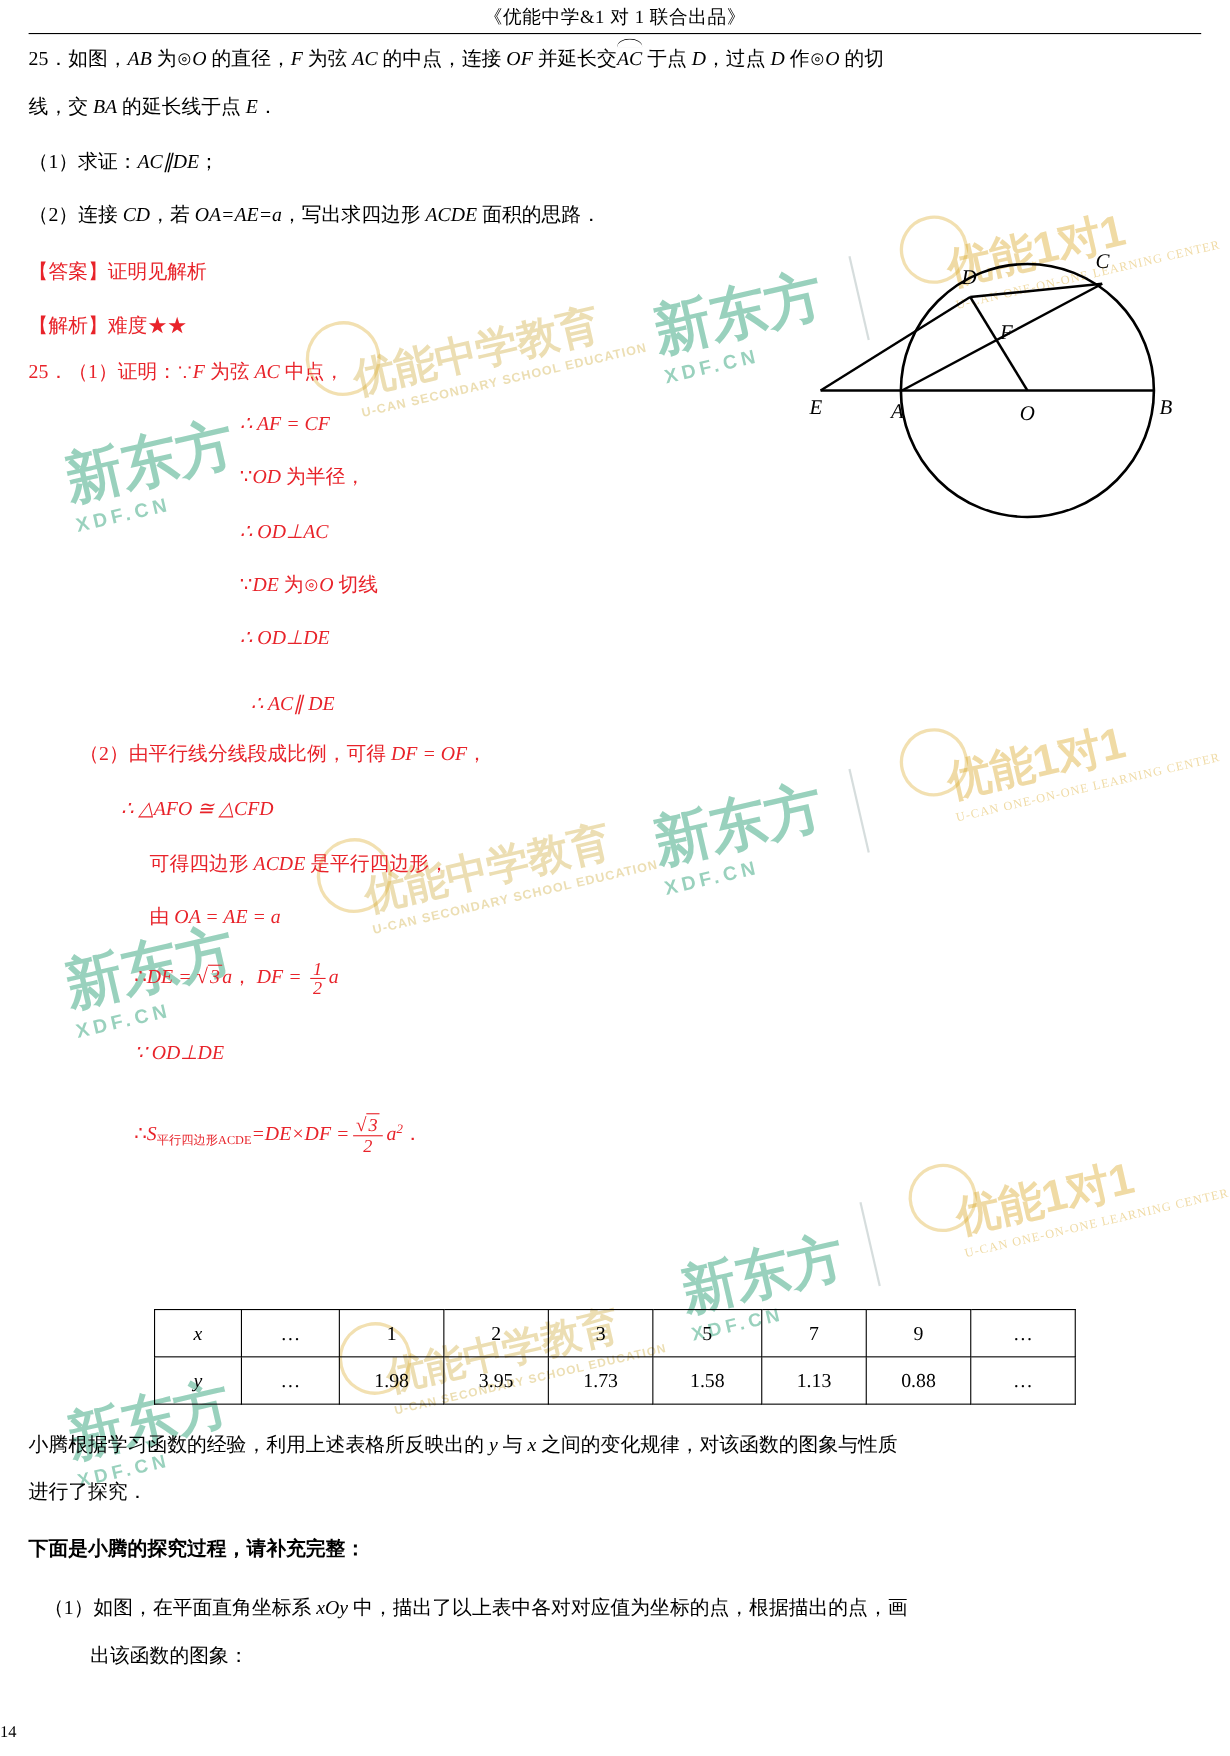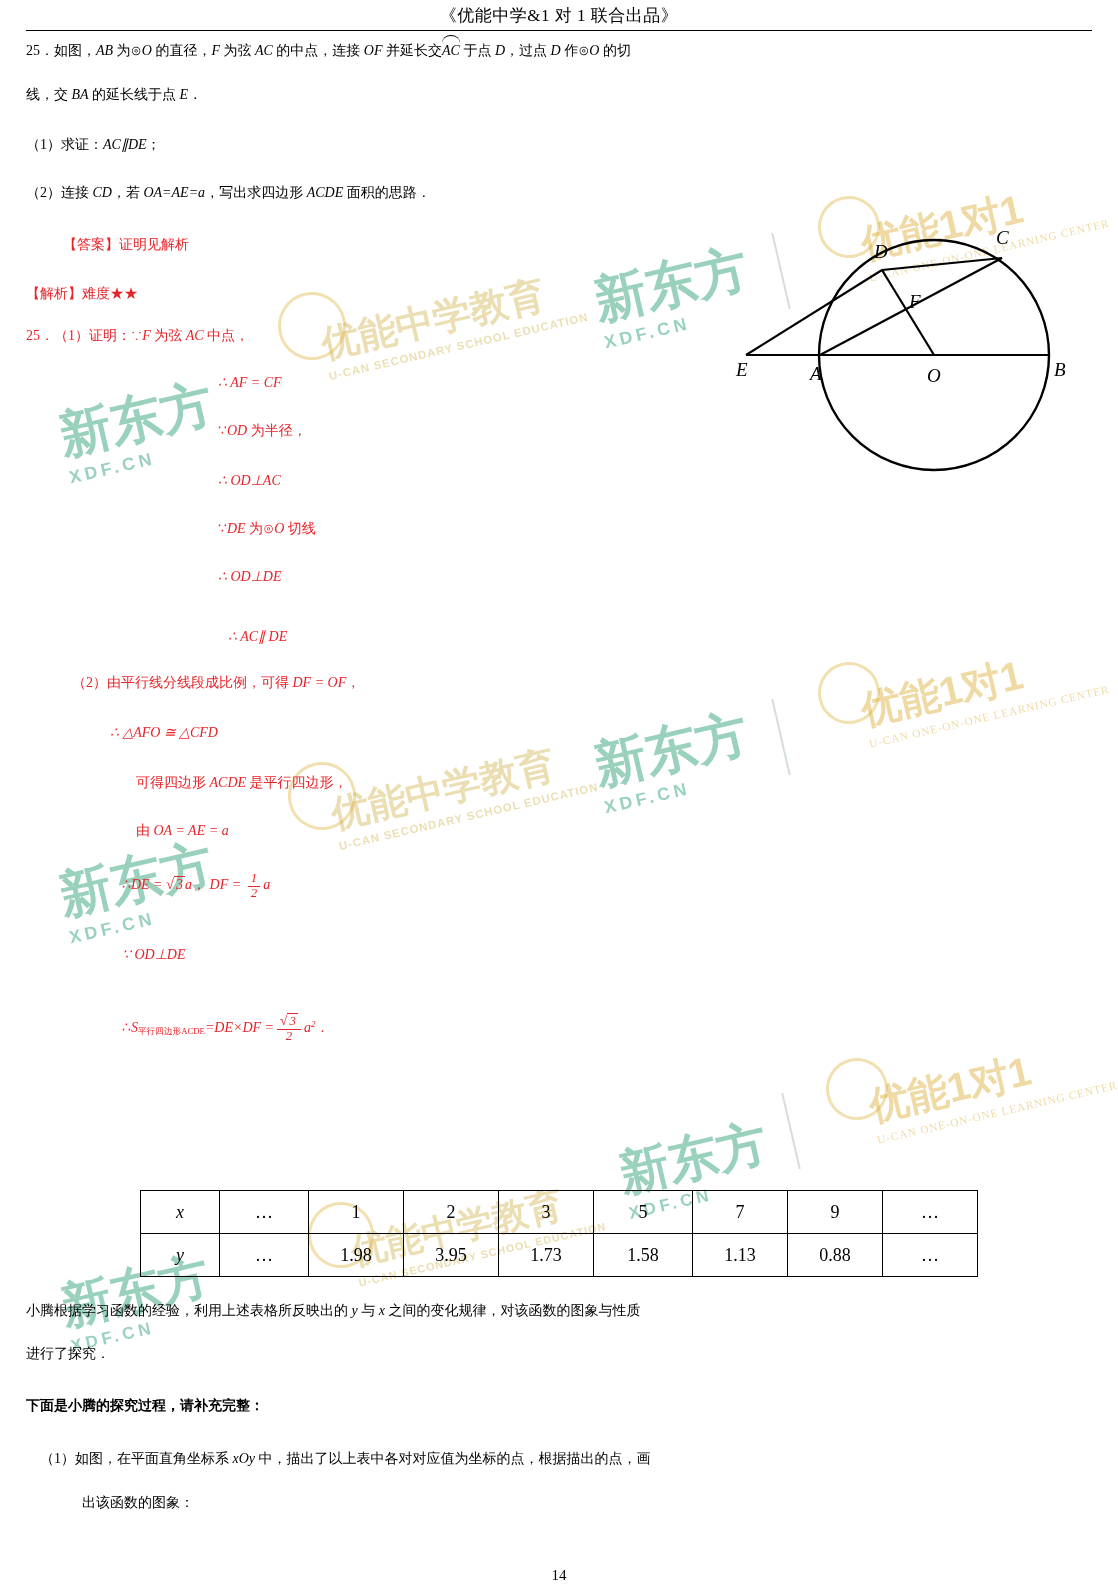--- a/index.html
+++ b/index.html
@@ -15,21 +15,21 @@
 
   .header-title {
     position:absolute; top:4px; left:0; width:1118px;
     text-align:center; font-size:17px; letter-spacing:0.5px;
   }
   .hrule {
     position:absolute; top:30px; left:26px; width:1066px;
     border-top:1px solid #000;
   }
 
-  .blk { position:absolute; font-size:14px; line-height:1.55; }
+  .blk { position:absolute; font-size:18px; line-height:1.55; }
   .red { color:#e8232a; }
   .it { font-style:italic; font-family:"Liberation Serif", serif; }
   .b { font-weight:bold; }
 
   
   .wm { position:absolute; pointer-events:none; user-select:none; }
   .wm-xdf { color:#1f9b6e; font-weight:bold; font-family:"Liberation Sans", sans-serif; opacity:.45; }
   .wm-xdf .cn { display:block; font-size:.34em; letter-spacing:4px; color:#1f9b6e; margin-top:-4px; }
   .wm-un { opacity:.40; }
   .wm-un .u1 { color:#d9a520; font-weight:bold; font-family:"Liberation Sans", sans-serif; }
@@ -56,21 +56,21 @@
   .sqrt .rad { font-size:1.05em; }
   .sqrt .body { border-top:1.2px solid currentColor; padding:0 2px; }
 
   
   .figure { position:absolute; right:14px; top:200px; width:370px; height:300px; }
 
   
   table.vals { border-collapse:collapse; }
   table.vals td { border:1px solid #000; text-align:center; font-size:18px; height:40px; }
 
-  .page-num { position:absolute; left:0; width:1118px; text-align:center; bottom:12px; font-size:15px; }
+  .page-num { position:absolute; left:0; width:1118px; bottom:12px; font-size:15px; }
 </style>
 </head>
 <body>
 
 <div class="page">
 
   <div class="wm wm-ucan" style="left:320px; top:290px; font-size:38px; transform:rotate(-13deg);">
     <span>优能中学教育</span>
     <span class="sub">U-CAN SECONDARY SCHOOL EDUCATION</span>
   </div>
@@ -148,21 +148,21 @@
   </div>
 
   <div class="blk" style="left:26px; top:134px;">
     <span>（1）求证：</span><span class="it">AC∥DE</span><span>；</span>
   </div>
 
   <div class="blk" style="left:26px; top:182px;">
     <span>（2）连接 </span><span class="it">CD</span><span>，若 </span><span class="it">OA=AE=a</span><span>，写出求四边形 </span><span class="it">ACDE</span><span> 面积的思路．</span>
   </div>
 
-  <div class="blk red" style="left:26px; top:234px;margin-left:37px;">【答案】证明见解析</div>
+  <div class="blk red" style="left:26px; top:234px;">【答案】证明见解析</div>
   <div class="blk red" style="left:26px; top:283px;">【解析】难度★★</div>
 
   <div class="blk red" style="left:26px; top:325px;">
     <span>25．（1）证明：∵</span><span class="it">F</span><span> 为弦 </span><span class="it">AC</span><span> 中点，</span>
   </div>
 
   <div class="blk red it" style="left:218px; top:372px;">∴ AF = CF</div>
 
   <div class="blk red" style="left:218px; top:420px;">
     <span>∵</span><span class="it">OD</span><span> 为半径，</span>

